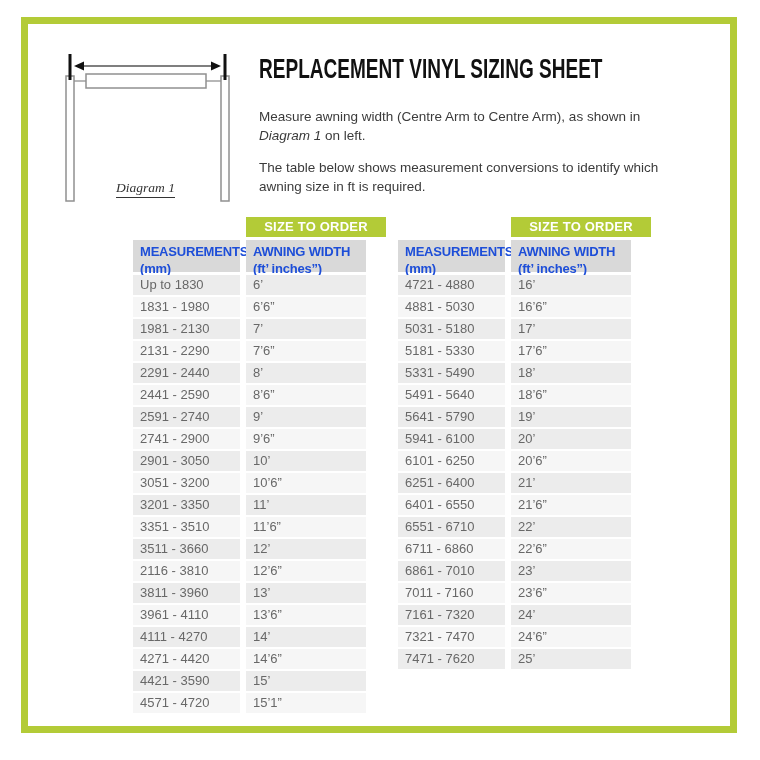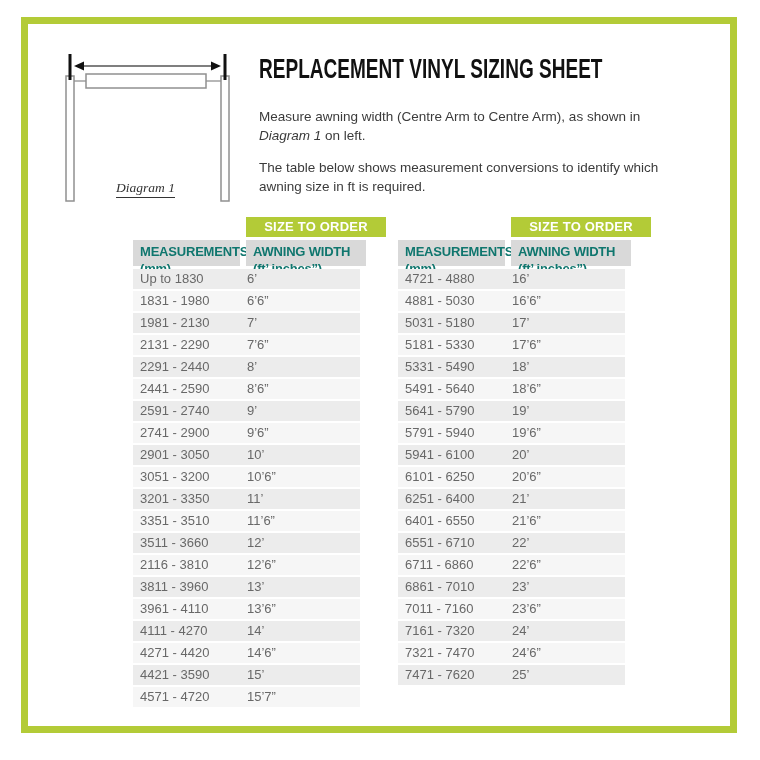--- a/index.html
+++ b/index.html
@@ -25,28 +25,28 @@
   .intro p + p{margin-top:13px;}
   .italic{font-style:italic;}
   
   .sizing-table{position:absolute;top:217px;width:233px;}
   .sizing-table.left{left:133px;}
   .sizing-table.right{left:398px;}
   .badge{margin-left:113px;width:140px;height:20px;background:var(--accent-green);
     color:#fff;font-weight:bold;font-size:13px;text-align:center;line-height:20px;
     letter-spacing:0.2px;}
   .thead{display:flex;margin-top:3px;margin-bottom:3px;}
-  .thead .hcell{background:var(--header-bg);height:26px;font-weight:bold;font-size:13px;
-    color:#0f766e;line-height:16.5px;padding:4px 0 0 7px;letter-spacing:-0.2px;}
+  .thead .hcell{background:var(--header-bg);height:32px;font-weight:bold;font-size:13px;
+    color:#1d4ed8;line-height:16.5px;padding:4px 0 0 7px;letter-spacing:-0.2px;}
   .hcell.c1{width:107px;margin-right:6px;}
   .hcell.c2{width:120px;}
   .trow{display:flex;height:20px;margin-bottom:2px;}
   .trow:last-child{margin-bottom:0;}
   .trow .cell{font-size:13px;color:#686868;line-height:20px;padding-left:7px;}
-  .trow .c1{width:107px;}
+  .trow .c1{width:107px;margin-right:6px;}
   .trow .c2{width:120px;}
   .trow.odd .cell{background:var(--row-dark);}
   .trow.even .cell{background:var(--row-light);}
 </style>
 </head>
 <body>
 
 <div class="canvas">
   <div class="green-frame"></div>
 
@@ -156,21 +156,21 @@
         <div class="trow even">
           <div class="cell c1">4271 - 4420</div>
           <div class="cell c2">14’6”</div>
         </div>
         <div class="trow odd">
           <div class="cell c1">4421 - 3590</div>
           <div class="cell c2">15’</div>
         </div>
         <div class="trow even">
           <div class="cell c1">4571 - 4720</div>
-          <div class="cell c2">15’7”</div>
+          <div class="cell c2">15’1”</div>
         </div>
       </div>
   </div>
 
   <div class="sizing-table right">
     <div class="badge">SIZE TO ORDER</div>
     <div class="thead">
       <div class="hcell c1">
         <div>MEASUREMENTS</div>
         <div>(mm)</div>
@@ -202,24 +202,20 @@
           <div class="cell c2">18’</div>
         </div>
         <div class="trow even">
           <div class="cell c1">5491 - 5640</div>
           <div class="cell c2">18’6”</div>
         </div>
         <div class="trow odd">
           <div class="cell c1">5641 - 5790</div>
           <div class="cell c2">19’</div>
         </div>
-        <div class="trow even">
-          <div class="cell c1">5791 - 5940</div>
-          <div class="cell c2">19’6”</div>
-        </div>
         <div class="trow odd">
           <div class="cell c1">5941 - 6100</div>
           <div class="cell c2">20’</div>
         </div>
         <div class="trow even">
           <div class="cell c1">6101 - 6250</div>
           <div class="cell c2">20’6”</div>
         </div>
         <div class="trow odd">
           <div class="cell c1">6251 - 6400</div>

